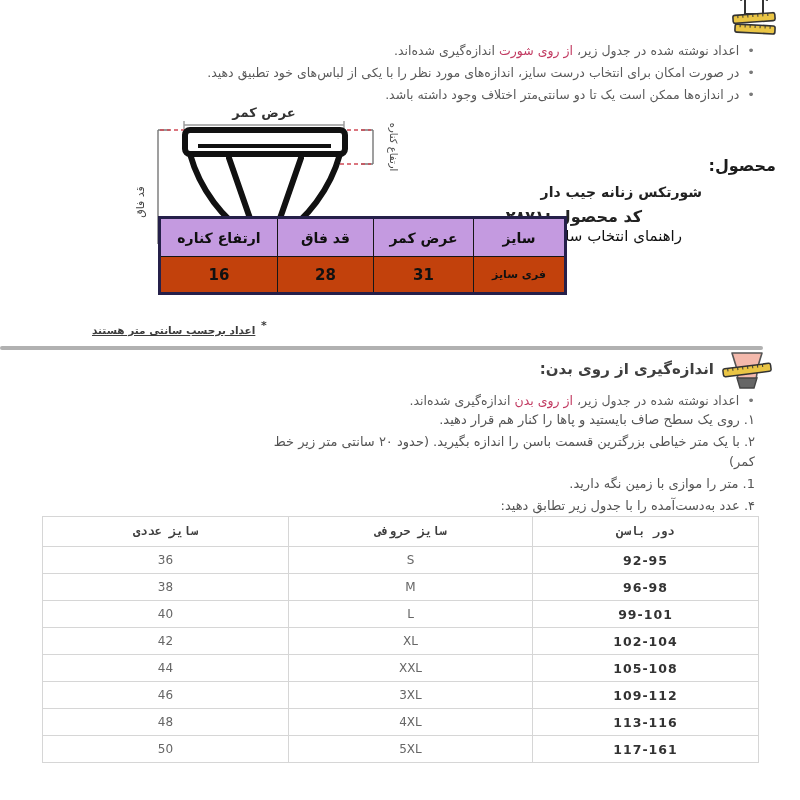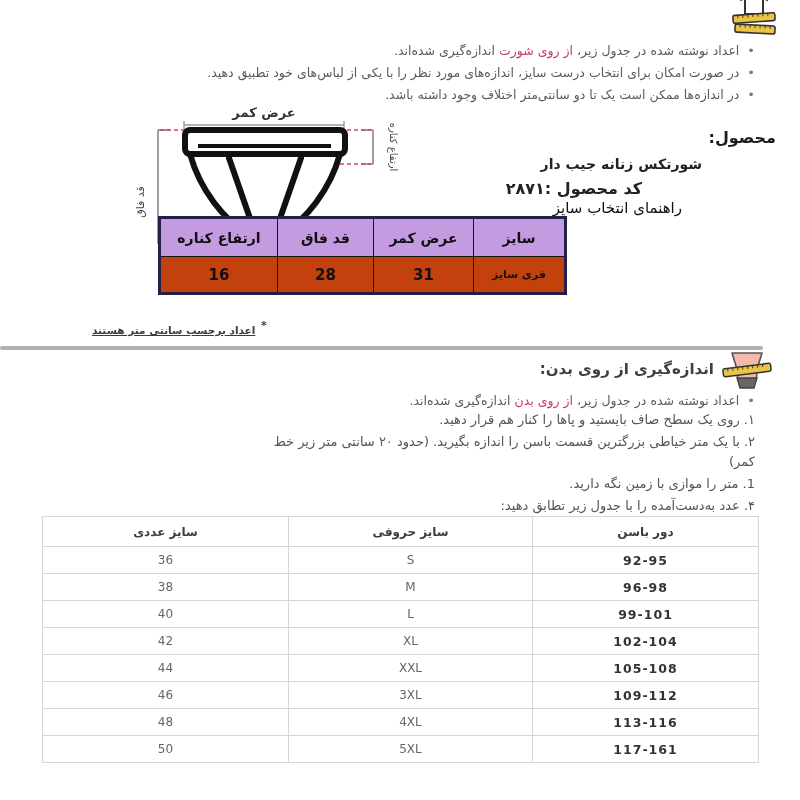--- a/index.html
+++ b/index.html
@@ -7,21 +7,21 @@
         font-family:"DejaVu Sans",sans-serif;direction:rtl;}
   
   .sec-title{position:absolute;font-size:15px;font-weight:bold;color:#3f3f3f;white-space:nowrap;}
   .icon-box{position:absolute;overflow:hidden;}
   
   .bullets{position:absolute;right:45px;width:712px;}
   .bullet-row{display:flex;align-items:flex-start;line-height:22px;font-size:12.5px;color:#5a5a5a;}
   .bullet-row .dot{color:#7a7a7a;margin-left:8px;font-size:13px;line-height:22px;}
   .hl{color:#c23b62;font-weight:normal;}
   
-  .prod{position:absolute;white-space:nowrap;color:#1c1c1c;}
+  .prod{position:absolute;white-space:nowrap;color:#1c1c1c;margin-top:28px;}
   .prod-label{font-size:16px;font-weight:bold;}
   .prod-name{font-size:14px;font-weight:bold;color:#222;}
   .prod-code{font-size:16px;font-weight:bold;color:#222;}
   .prod-guide{font-size:15px;font-weight:normal;color:#111;}
   
   .ptable{position:absolute;left:158px;top:216px;width:406px;border-collapse:collapse;
           table-layout:fixed;direction:rtl;border:3px solid #25204a;}
   .ptable th,.ptable td{border:1px solid #161616;text-align:center;vertical-align:middle;}
   .ptable th{background:#c49ae0;height:35px;font-size:14px;font-weight:bold;color:#101010;}
   .ptable td{height:33px;background:#c2410c;font-size:15px;font-weight:bold;color:#111;}
@@ -33,21 +33,21 @@
   .footnote .ftxt{text-decoration:underline;}
   
   .divider{position:absolute;left:0;top:346px;width:763px;height:4px;background:#b1b1b1;border-radius:3px;}
   
   .instructions{position:absolute;right:45px;top:410px;width:482px;direction:rtl;text-align:right;}
   .instr{font-size:13px;color:#555;line-height:20px;margin-bottom:2px;}
   
   .btable{position:absolute;left:42px;top:516px;width:716px;border-collapse:collapse;
           table-layout:fixed;direction:rtl;}
   .btable th,.btable td{border:1px solid #d6d6d6;text-align:center;vertical-align:middle;}
-  .btable th{height:27px;font-size:12px;font-weight:bold;color:#3d3d3d;background:#fff;}
+  .btable th{height:27px;font-size:12px;font-weight:bold;color:#3d3d3d;background:#fff;font-family:Liberation Mono, monospace;}
   .btable td{height:24px;font-size:12px;color:#666;background:#fff;}
   .btable td.hip{font-weight:bold;color:#333;letter-spacing:1px;font-size:12.5px;}
   svg text{font-family:"DejaVu Sans",sans-serif;}
 </style>
 </head>
 <body>
 
 <div class="page">
 
   <div class="icon-box" style="right:22px;top:0;width:48px;height:38px;">

